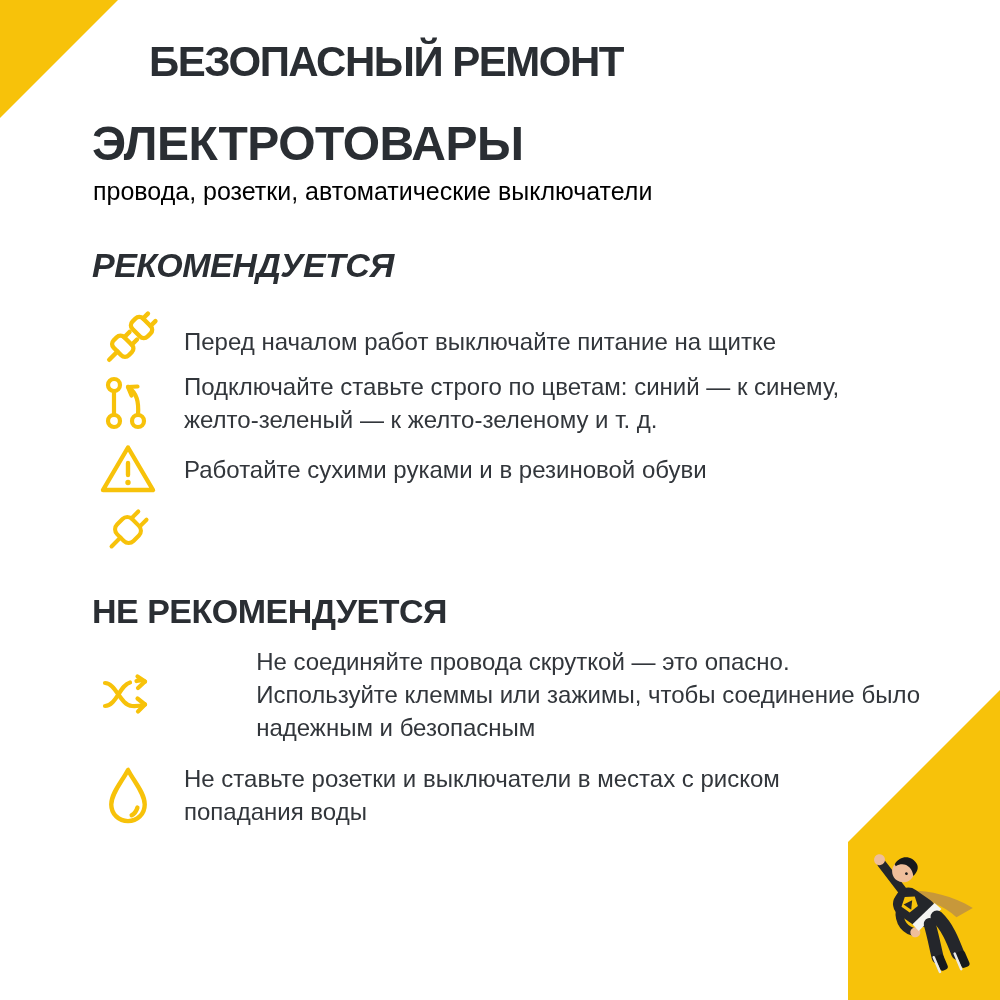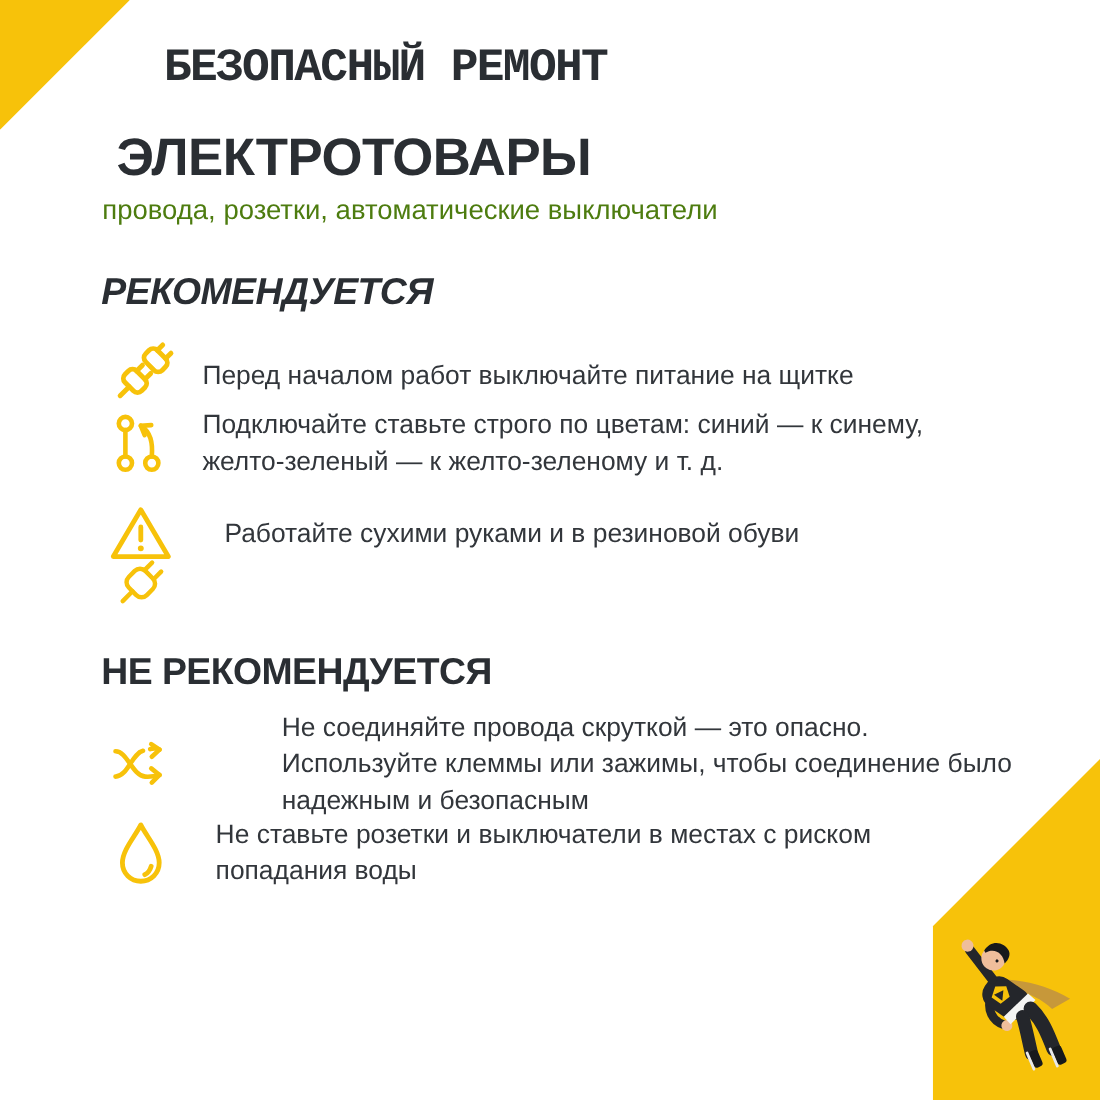--- a/index.html
+++ b/index.html
@@ -7,35 +7,35 @@
     width:1000px;height:1000px;position:relative;overflow:hidden;
     background:#ffffff;font-family:"Liberation Sans",sans-serif;
     -webkit-font-smoothing:antialiased;
   }
   .corner{position:absolute;line-height:0;}
   .corner-tl{left:0;top:0;}
   .corner-br{right:0;bottom:0;}
   .header-row{position:absolute;left:93px;top:38px;display:flex;align-items:center;}
   .logo{font-size:39px;font-weight:900;letter-spacing:-1px;color:#26282C;white-space:nowrap;}
   .logo-accent{color:#F7C20A;margin-left:9px;}
-  .brand-title{margin-left:56px;font-size:42px;font-weight:800;letter-spacing:-1.5px;color:#2A2E33;white-space:nowrap;font-family:Liberation Mono, monospace;}
-  .page-title{position:absolute;left:106px;top:116px;font-size:48px;font-weight:900;letter-spacing:-0.5px;color:#2A2E33;text-align:right;}
-  .page-subtitle{position:absolute;left:93px;top:177px;font-size:25px;font-weight:400;color:#4d7c0f;}
+  .brand-title{margin-left:56px;font-size:42px;font-weight:800;letter-spacing:-1.5px;color:#2A2E33;white-space:nowrap;}
+  .page-title{position:absolute;left:92px;top:116px;font-size:48px;font-weight:900;letter-spacing:-0.5px;color:#2A2E33;text-align:right;}
+  .page-subtitle{position:absolute;left:93px;top:177px;font-size:25px;font-weight:400;color:#000000;}
   .section-heading{position:absolute;left:92px;font-size:34px;font-weight:900;letter-spacing:-0.5px;color:#2A2E33;}
   .heading-do{top:246px;font-style:italic;}
   .heading-dont{top:592px;}
   .row{position:absolute;left:90px;width:830px;display:flex;align-items:center;}
   .icon-cell{width:76px;flex:none;display:flex;justify-content:center;align-items:center;}
   .item-text{margin-left:18px;font-size:24px;line-height:33px;color:#32363B;white-space:pre-line;}
   .row1{top:302px;min-height:78px;text-align:center;}
   .row2{top:370px;min-height:66px;}
-  .row3{top:454px;min-height:62px;gap:20px;}
+  .row3{top:438px;min-height:62px;}
   .row4{top:498px;min-height:64px;}
   .row5{top:645px;min-height:99px;justify-content:space-between;}
-  .row6{top:740px;min-height:70px;gap:12px;}
+  .row6{top:760px;min-height:70px;}
   .mascot{position:absolute;right:-2px;bottom:2px;line-height:0;}
   svg{display:block;}
 </style>
 </head>
 <body>
 
 <div class="corner corner-tl">
   <svg width="118" height="118" viewBox="0 0 118 118">
     <polygon points="0,0 118,0 0,118" fill="#F7C20A"></polygon>
   </svg>

